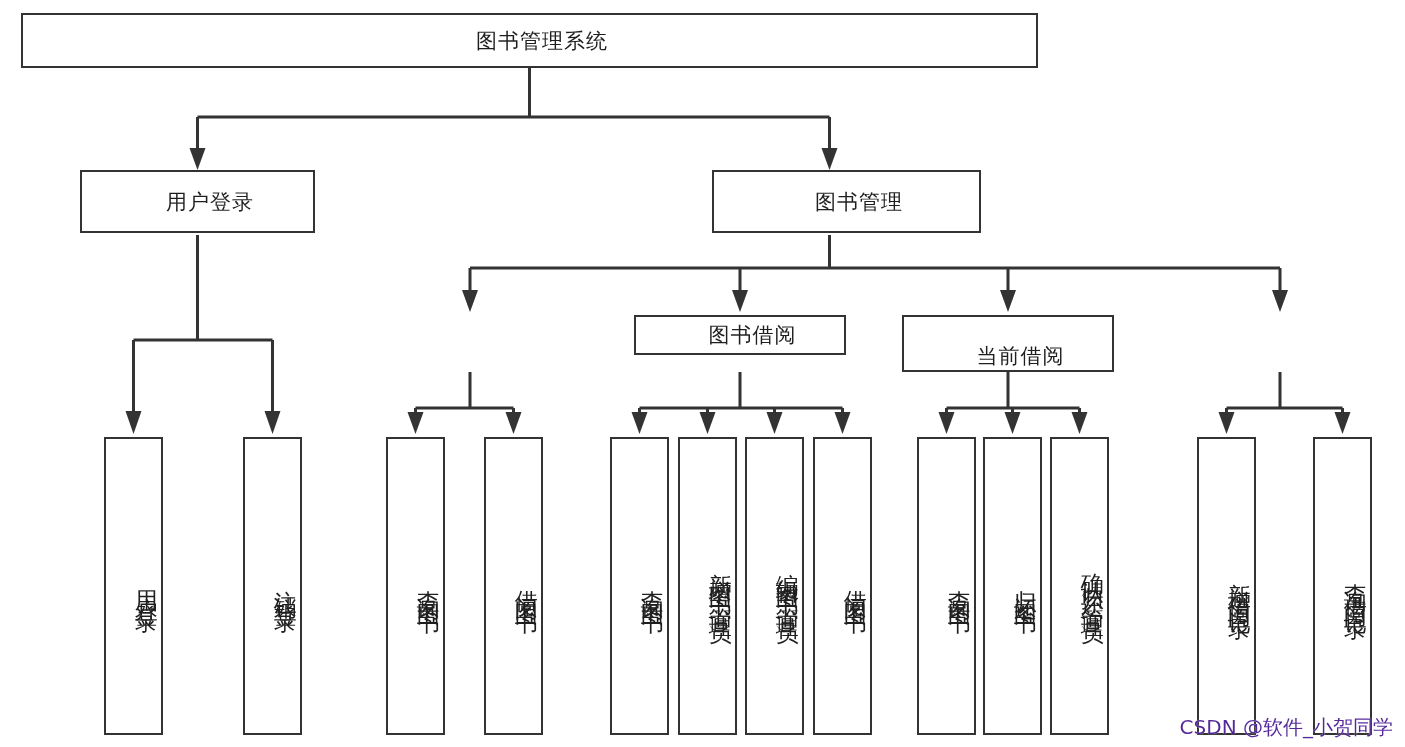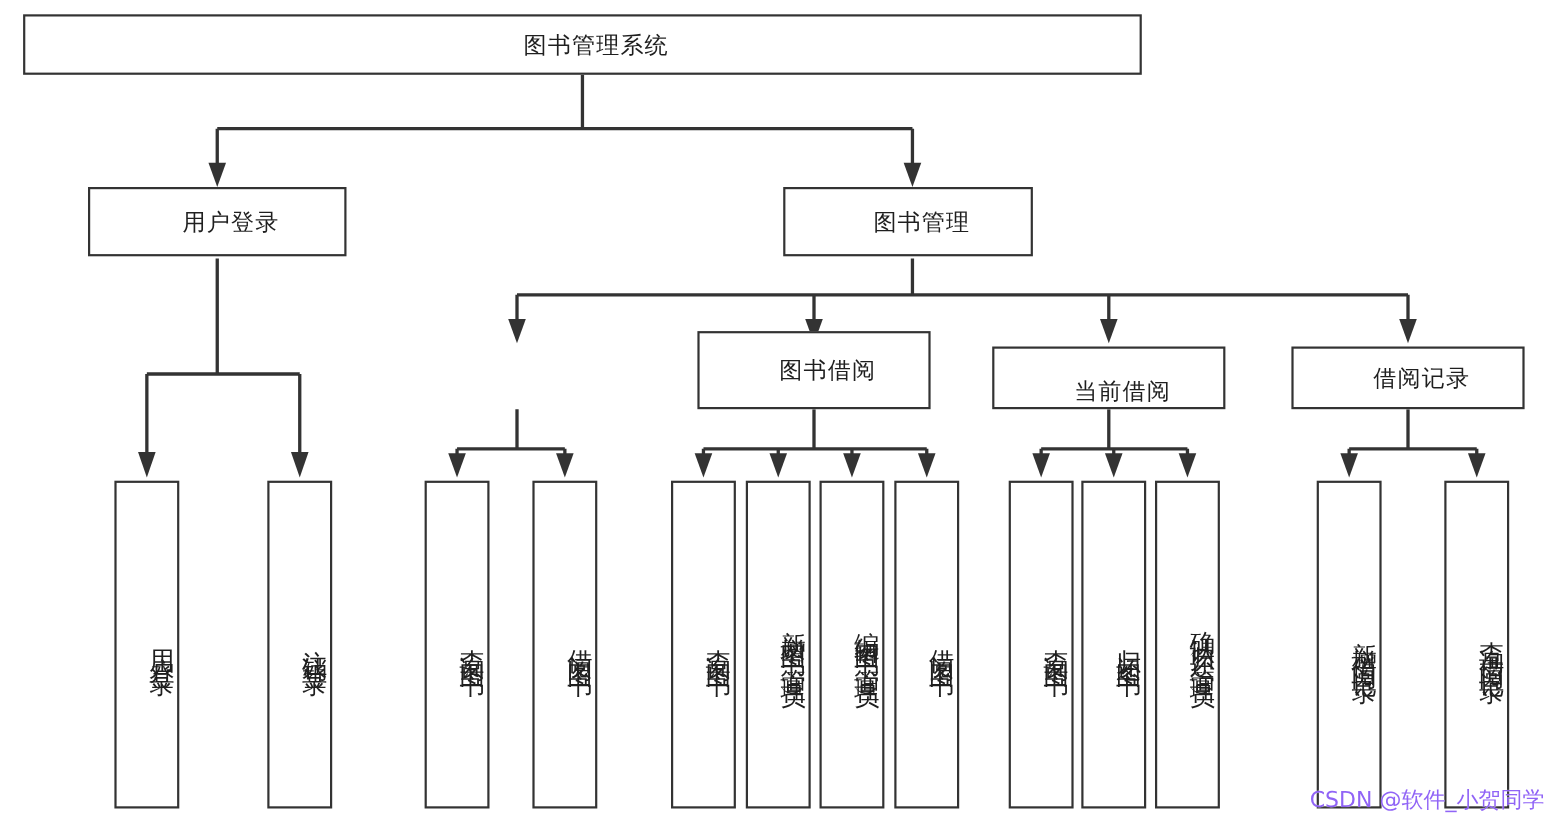--- a/index.html
+++ b/index.html
@@ -30,24 +30,24 @@
   }
   .vnode .vlbl {
     writing-mode: vertical-rl;
     text-orientation: mixed;
     font-size: 23px;
     letter-spacing: 7px;
     line-height: 1.1;
   }
   .watermark {
     position: absolute;
-    right: 1px;
+    right: 12px;
     top: 714px;
     font-size: 20px;
-    color: #8b5cf6;
+    color: #4c1d95;
     opacity: 0.95;
     z-index: 5;
     white-space: nowrap;
     text-shadow: 0 0 1px #ffffff;
   }
 </style>
 </head>
 <body>
 
 <div id="canvas">
@@ -95,32 +95,29 @@
     </g>
   </svg>
 
   <div class="node" style="left:21px; top:13px; width:1017px; height:55px;">
     <span class="lbl">图书管理系统</span>
   </div>
 
   <div class="node" style="left:80px; top:170px; width:235px; height:63px;">
     <span class="lbl">用户登录</span>
   </div>
-  <div class="node" style="left:712px; top:170px; width:227px; height:63px;">
+  <div class="node" style="left:712px; top:170px; width:269px; height:63px;">
     <span class="lbl">图书管理</span>
   </div>
 
-  <div class="node" style="left:634px; top:301px; width:212px; height:71px;font-family:Liberation Serif, serif;">
+  <div class="node" style="left:634px; top:315px; width:212px; height:40px;font-family:Liberation Serif, serif;">
     <span class="lbl">图书借阅</span>
   </div>
   <div class="node" style="left:902px; top:315px; width:212px; height:57px;align-items:flex-end;">
     <span class="lbl">当前借阅</span>
-  </div>
-  <div class="node" style="left:1174px; top:315px; width:212px; height:57px;">
-    <span class="lbl">借阅记录</span>
   </div>
 
   <div class="node vnode" style="left:104px; top:437px; width:59px; height:298px;">
     <span class="vlbl">用户登录</span>
   </div>
   <div class="node vnode" style="left:243px; top:437px; width:59px; height:298px;">
     <span class="vlbl">注销登录</span>
   </div>
 
   <div class="node vnode" style="left:386px; top:437px; width:59px; height:298px;">

